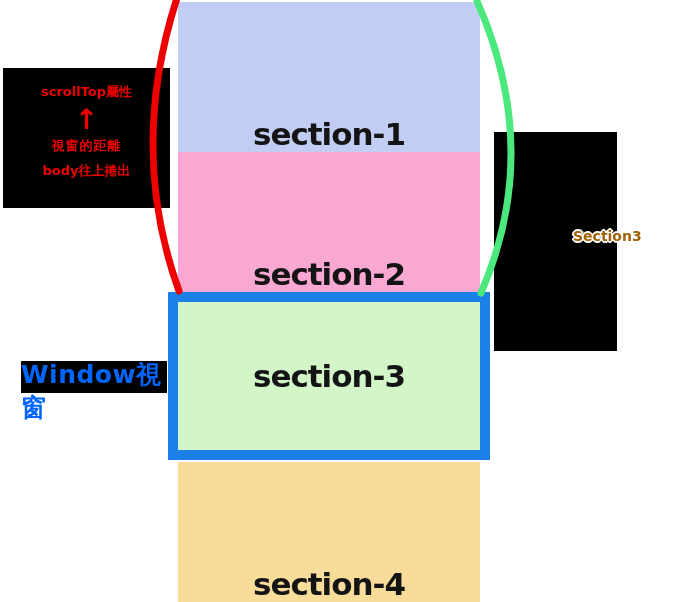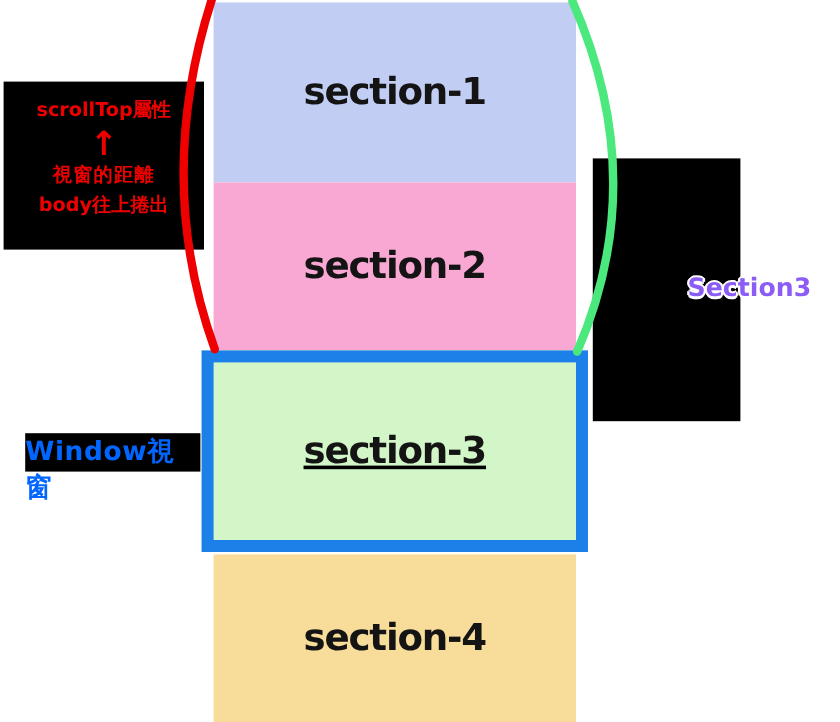--- a/index.html
+++ b/index.html
@@ -4,65 +4,64 @@
 <style>
   html,body { margin:0; padding:0; background:#ffffff; }
   .canvas {
     position:relative; width:700px; height:602px; background:#ffffff;
     overflow:hidden; font-family:"DejaVu Sans", "Liberation Sans", sans-serif;
   }
 
   
   .section {
     position:absolute; left:178px; width:302px;
-    display:flex; align-items:center; justify-content:center;
+    display:flex; align-items:flex-end; justify-content:center;
   }
   .section-label {
     font-weight:bold; font-size:31px; letter-spacing:-1px; color:#141414;
   }
   .sec1 { top:2px;   height:150px; background:#c2cdf4; }
   .sec2 { top:152px; height:140px; background:#f9a8d4; }
   .sec4 { top:462px; height:140px; background:#f8dc9a; }
 
   
   .viewport-box {
     position:absolute; left:168px; top:292px; width:302px; height:148px;
     border:10px solid #1b80e8; background:#d2f6c8;
     display:flex; align-items:center; justify-content:center;
     z-index:2;
-    text-decoration:underline;
   }
 
   
   .callout { position:absolute; background:#000000; z-index:3; }
 
   .scrolltop-callout {
     left:3px; top:68px; width:167px; height:140px;
     color:#ee0000; font-weight:bold; text-align:center;
   }
-  .scrolltop-callout .ln { font-size:16px; line-height:22px; }
+  .scrolltop-callout .ln { font-size:13px; line-height:22px; }
   .scrolltop-callout .t1 { margin-top:13px; }
   .scrolltop-callout .arrow {
     font-size:28px; line-height:30px; margin-top:2px; font-weight:bold;
   }
   .scrolltop-callout .t2 { margin-top:3px; }
   .scrolltop-callout .t3 { letter-spacing:1px; }
 
   .window-callout {
     left:21px; top:361px; width:146px; height:32px;
     display:flex; align-items:center; justify-content:center;
   }
   .window-callout .wlabel {
-    color:#0066ff; font-weight:bold; font-size:22px; letter-spacing:0.5px;margin-top:28px;
+    color:#0066ff; font-weight:bold; font-size:25px; letter-spacing:0.5px;margin-top:28px;
   }
 
   .right-callout { left:494px; top:132px; width:123px; height:219px; }
   .right-callout-label {
     position:absolute; left:573px; top:228px; z-index:5;
-    font-size:21px; font-weight:bold; color:#8b5cf6; letter-spacing:0px;
+    font-size:14px; font-weight:bold; color:#a16207; letter-spacing:0px;
     text-shadow:
       -2px 0 #ffffff, 2px 0 #ffffff, 0 -2px #ffffff, 0 2px #ffffff,
       -1px -1px #ffffff, 1px -1px #ffffff, -1px 1px #ffffff, 1px 1px #ffffff;
     white-space:nowrap;
   }
 
   
   .curves {
     position:absolute; left:0; top:0; width:700px; height:602px;
     z-index:10; pointer-events:none;

